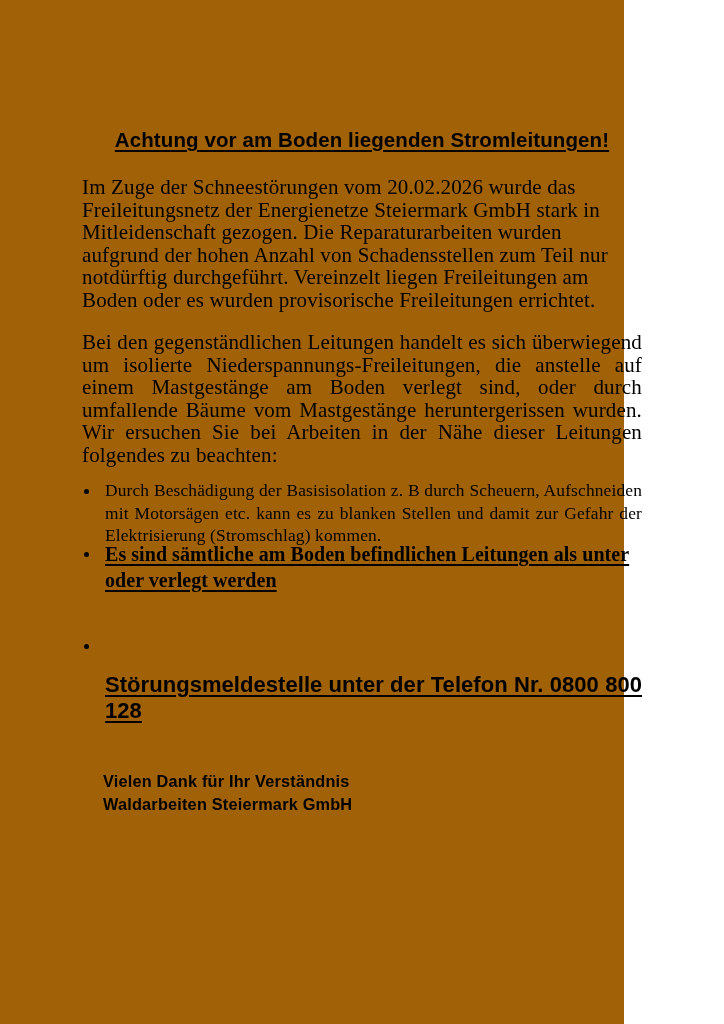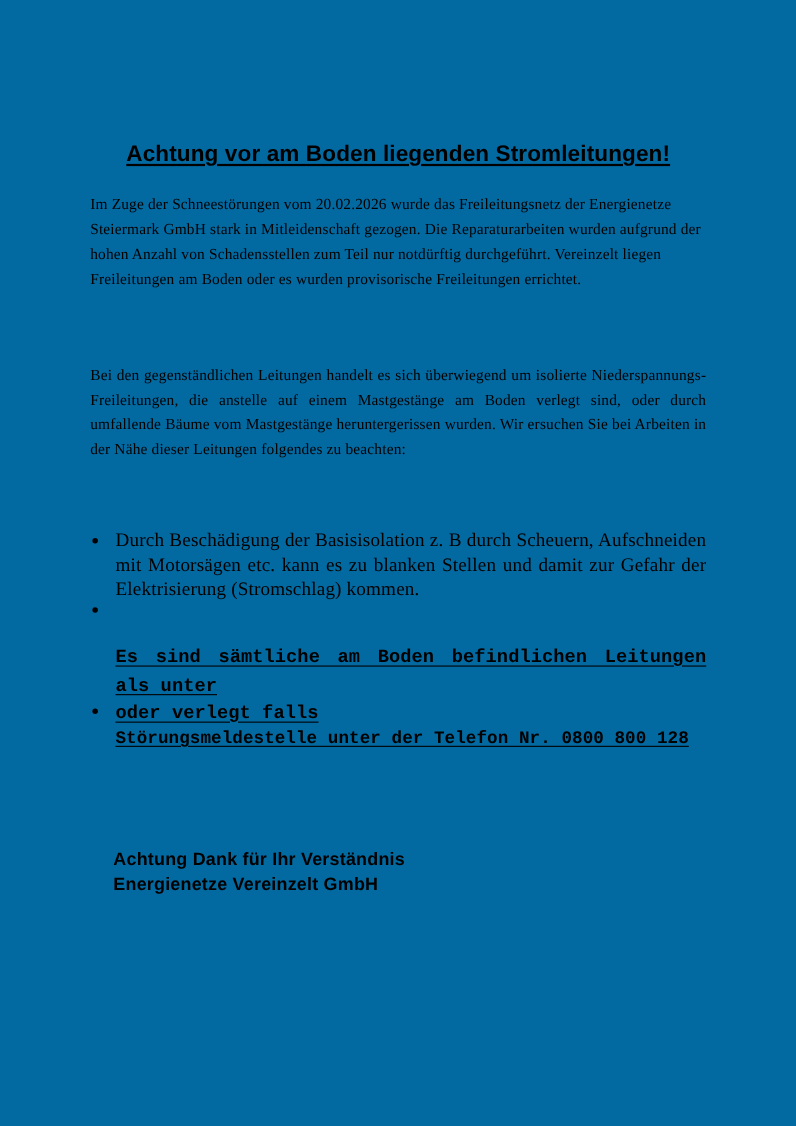--- a/index.html
+++ b/index.html
@@ -15,23 +15,23 @@
     overflow: hidden;
     font-family: "Liberation Serif", "DejaVu Serif", serif;
     color: #000000;
     -webkit-font-smoothing: antialiased;
   }
 
   .page {
     position: absolute;
     left: 0;
     top: 0;
-    width: 724px;
+    width: 624px;
     height: 1024px;
-    background: #0369a1;
+    background: #a16207;
   }
 
   .content {
     position: absolute;
     left: 82px;
     top: 0;
     width: 560px;
   }
 
   
@@ -51,21 +51,21 @@
     left: 0;
     width: 560px;
     white-space: nowrap;
   }
 
   
   .para {
     position: absolute;
     left: 0;
     width: 560px;
-    font-size: 14px;
+    font-size: 21px;
     line-height: 22.5px;
     margin: 0;
     letter-spacing: 0.15px;
     font-family: Liberation Serif, serif;
   }
   .para-left { text-align: left; }
   .para-justify { text-align: justify; text-justify: inter-word; }
 
   #para-intro { top: 176px; }
   #para-lines { top: 331px; }
@@ -108,49 +108,48 @@
     text-align: left;
     display: block;
   }
 
   #bullet-1 { top: 449px; margin-top: 30px; }
   #bullet-2 { top: 542px; }
   #bullet-3 { top: 634px; }
 
   
   .emph-block {
-    font-family: Liberation Mono, monospace;
-    font-weight: bold;
-    font-size: 17px;
+    font-family: Liberation Serif, serif;
+    font-weight: bold;
+    font-size: 20px;
     line-height: 25.5px;
     letter-spacing: 0.05px;
-    margin-top: 44px;
   }
   .emph-block .u-line {
     display: block;
     text-decoration: underline;
     text-underline-offset: 3px;
     text-align: justify;
     text-justify: inter-word;
   }
   .emph-block .u-line.last-line {
     text-align: left;
     display: inline-block;
   }
 
   .hotline-line {
     display: inline-block;
-    font-family: Liberation Mono, monospace;
-    font-weight: bold;
-    font-size: 16px;
+    font-family: Liberation Sans, sans-serif;
+    font-weight: bold;
+    font-size: 22px;
     line-height: 26px;
     text-decoration: underline;
     text-underline-offset: 3px;
     letter-spacing: 0.05px;
-    margin-top: 1px;
+    margin-top: 15px;
   }
 
   
   .signature {
     position: absolute;
     top: 770px;
     left: 21px;
     font-family: "Liberation Sans", "DejaVu Sans", sans-serif;
     font-weight: bold;
     font-size: 16.3px;
@@ -173,31 +172,31 @@
 
     <div class="bullet-item" id="bullet-1">
       <span class="bullet-marker"></span>
       <div class="bullet-body">Durch Beschädigung der Basisisolation z. B durch Scheuern, Aufschneiden mit Motorsägen etc. kann es zu blanken Stellen und damit zur Gefahr der Elektrisierung (Stromschlag) kommen.</div>
     </div>
 
     <div class="bullet-item" id="bullet-2">
       <span class="bullet-marker"></span>
       <div class="bullet-body emph-block">
         <span class="u-line">Es sind sämtliche am Boden befindlichen Leitungen als unter</span>
-        <span class="u-line last-line">oder verlegt falls</span>
+        <span class="u-line last-line">oder verlegt werden</span>
       </div>
     </div>
 
     <div class="bullet-item" id="bullet-3">
       <span class="bullet-marker"></span>
       <div class="bullet-body">
         <br>
         <span class="hotline-line">Störungsmeldestelle unter der Telefon Nr. 0800 800 128</span>
       </div>
     </div>
 
     <div class="signature">
-      <span>Achtung Dank für Ihr Verständnis</span>
-      <span>Energienetze Vereinzelt GmbH</span>
+      <span>Vielen Dank für Ihr Verständnis</span>
+      <span>Waldarbeiten Steiermark GmbH</span>
     </div>
 
   </div>
 </div>
 
 </body></html>

